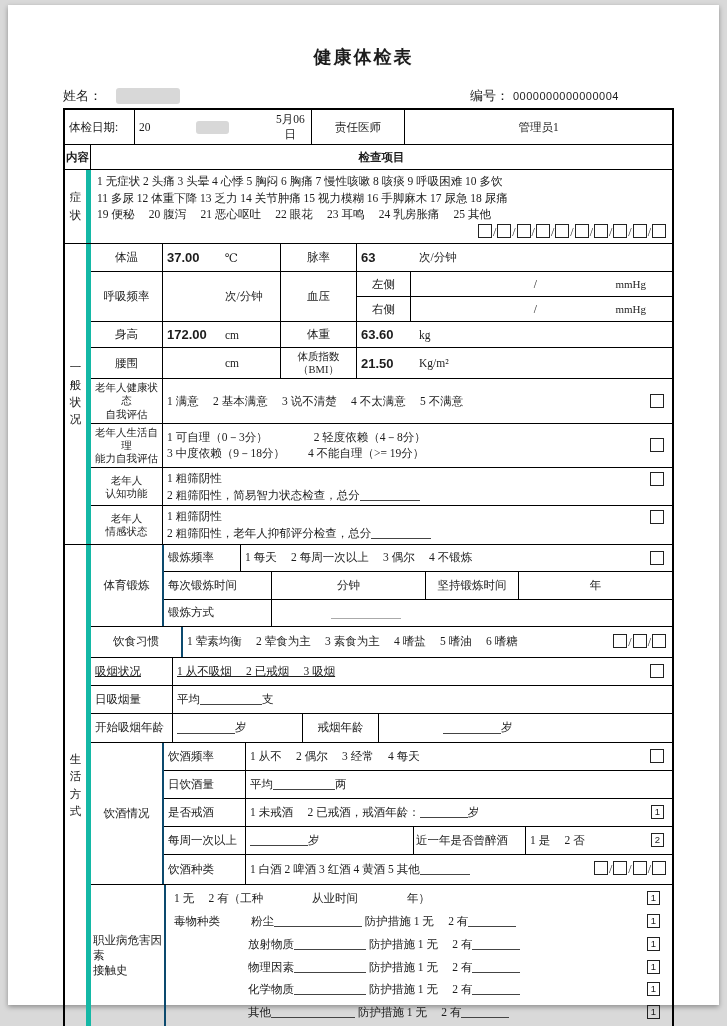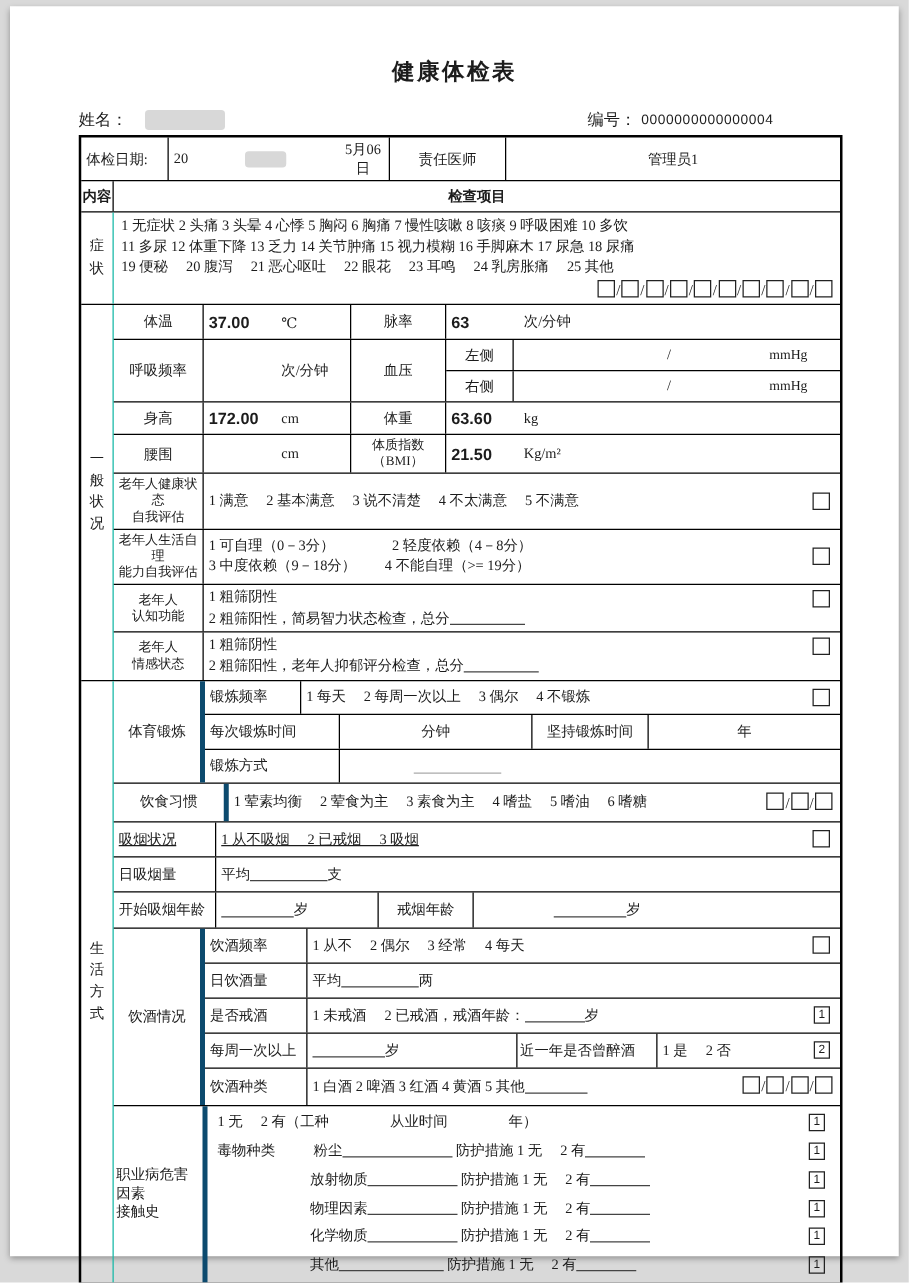--- a/index.html
+++ b/index.html
@@ -40,30 +40,30 @@
     display:flex;align-items:center;padding:2px 4px;position:relative;
   }
   .cell.last{border-right:none;}
   .c-center{justify-content:center;text-align:center;}
   .bold{font-weight:bold;}
 
   
   .sect{display:flex;border-bottom:1px solid #000;box-sizing:border-box;}
   .sect:last-child{border-bottom:none;}
   .sect-label{
-    width:26px;flex:0 0 26px;border-right:1px solid #14b8a6;box-sizing:border-box;
+    width:26px;flex:0 0 26px;border-right:5px solid #14b8a6;box-sizing:border-box;
     display:flex;align-items:center;justify-content:center;
   }
   .vtext{width:13px;line-height:1.5;word-break:break-all;text-align:center;font-size:11.5px;}
   .sect-body{flex:1;display:flex;flex-direction:column;min-width:0;}
   .sect-body > .row:last-child{border-bottom:none;}
   .grp{display:flex;border-bottom:1px solid #000;box-sizing:border-box;}
   .sect-body > .grp:last-child{border-bottom:none;}
   .grp-label{
-    flex:0 0 73px;border-right:4px solid #0c4a6e;box-sizing:border-box;
+    flex:0 0 73px;border-right:2px solid #0c4a6e;box-sizing:border-box;
     display:flex;align-items:center;justify-content:center;text-align:center;padding:1px 2px;
   }
   .grp-body{flex:1;display:flex;flex-direction:column;min-width:0;}
   .grp-body > .row:last-child{border-bottom:none;}
 
   
   .w-label{flex:0 0 72px;}
   .w-val{flex:0 0 118px;}
   .w-label2{flex:0 0 76px;}
   .w-side{flex:0 0 54px;}

